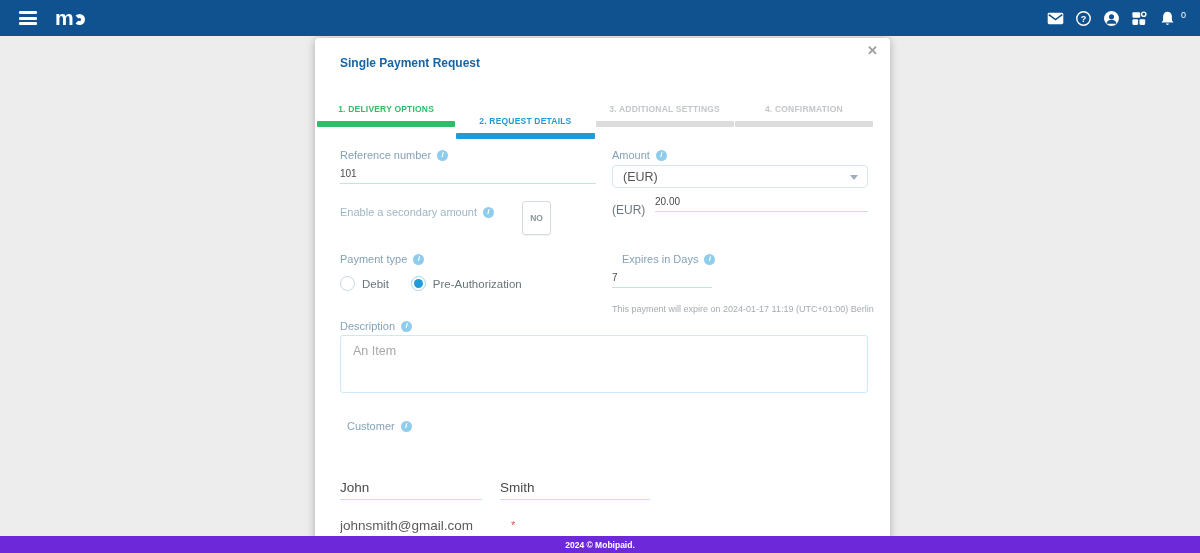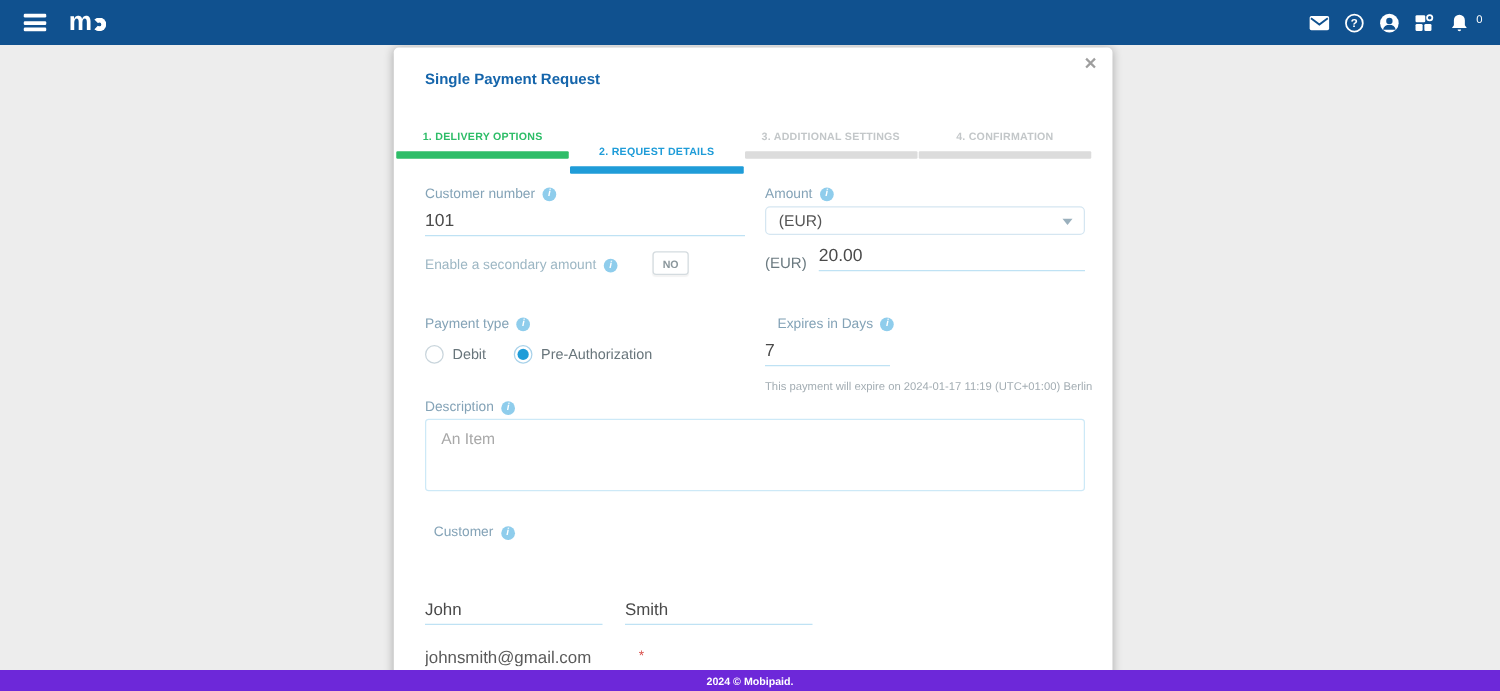--- a/index.html
+++ b/index.html
@@ -32,31 +32,31 @@
   .tab { flex:1; text-align:center; cursor:pointer; }
   .tab-label { display:block; font-size:8.5px; font-weight:bold; letter-spacing:.2px; margin-bottom:7px; }
   .tab-bar { display:block; height:6px; border-radius:1px; }
   .tab.done  .tab-label { color:#2ebd68; }  .tab.done  .tab-bar { background:#2ebd68; }
   .tab.active .tab-label { color:#1f9cd8;margin-top:12px; } .tab.active .tab-bar { background:#1f9cd8; }
   .tab.pending .tab-label { color:#c3c7c9; } .tab.pending .tab-bar { background:#dcdcdc; }
 
   
   .flabel { font-size:11px; color:#84a3b7; display:flex; align-items:center; gap:6px; }
   .info-icon { width:11px; height:11px; border-radius:50%; background:#8fcdec; color:#fff; font-size:8px; font-style:italic; font-weight:bold; display:inline-flex; align-items:center; justify-content:center; cursor:pointer; line-height:1; }
-  .uline-input { display:block; width:100%; border:none; border-bottom:1px solid #bfe2f4; background:transparent; font-family:"Liberation Sans",sans-serif; font-size:14px; color:#4a4a4a; padding:2px 0 4px 0; outline:none; }
+  .uline-input { display:block; width:100%; border:none; border-bottom:1px solid #bfe2f4; background:transparent; font-family:"Liberation Sans",sans-serif; font-size:10px; color:#4a4a4a; padding:2px 0 4px 0; outline:none; }
 
   .pos { position:absolute; }
 
   
   .select-box { position:relative; width:256px; height:23px; border:1px solid #d5e6f1; border-radius:4px; display:flex; align-items:center; padding:0 10px; cursor:pointer; background:#fff; }
   .select-value { font-size:12.5px; color:#555; }
   .select-caret { position:absolute; right:9px; top:9px; width:0; height:0; border-left:4px solid transparent; border-right:4px solid transparent; border-top:5px solid #9ab0bd; }
 
   
-  .toggle-btn { width:29px; height:19px; border:1px solid #d4dbdf; border-radius:3px; background:#fff; color:#8b979c; font-size:8.5px; font-weight:bold; display:flex; align-items:center; justify-content:center; cursor:pointer; box-shadow:0 1px 1px rgba(0,0,0,.05); }
+  .toggle-btn { width:29px; height:34px; border:1px solid #d4dbdf; border-radius:3px; background:#fff; color:#8b979c; font-size:8.5px; font-weight:bold; display:flex; align-items:center; justify-content:center; cursor:pointer; box-shadow:0 1px 1px rgba(0,0,0,.05); }
 
   
   .radio-row { display:flex; align-items:center; }
   .radio-opt { display:flex; align-items:center; cursor:pointer; }
   .radio-circle { width:15px; height:15px; border-radius:50%; border:1px solid #c9d5dc; background:#fff; position:relative; flex:0 0 auto; }
   .radio-circle.checked { border-color:#a9d2ea; }
   .radio-circle.checked::after { content:""; position:absolute; left:2px; top:2px; width:9px; height:9px; border-radius:50%; background:#1f9cd8; }
   .radio-text { font-size:11.5px; color:#68757b; margin-left:7px; }
 
   .note-text { font-size:9px; color:#a3adb3; }
@@ -134,21 +134,21 @@
       <span class="tab-label">3. ADDITIONAL SETTINGS</span>
         <span class="tab-bar"></span>
     </div>
     <div class="tab pending">
       <span class="tab-label">4. CONFIRMATION</span>
         <span class="tab-bar"></span>
     </div>
   </div>
 
   <div class="pos flabel" style="left:25px; top:111px;">
-    <span>Customer number</span>
+    <span>Reference number</span>
     <span class="info-icon">i</span>
   </div>
   <div class="pos" style="left:25px; top:128px; width:256px;">
     <input class="uline-input" value="101" style="">
   </div>
 
   <div class="pos flabel" style="left:297px; top:111px;">
     <span>Amount</span>
     <span class="info-icon">i</span>
   </div>

